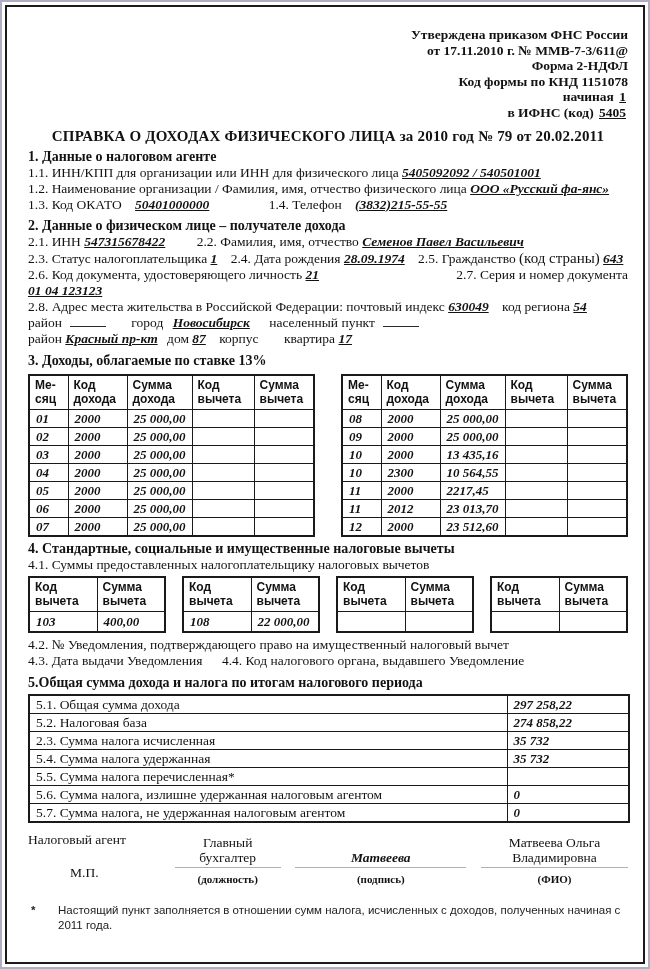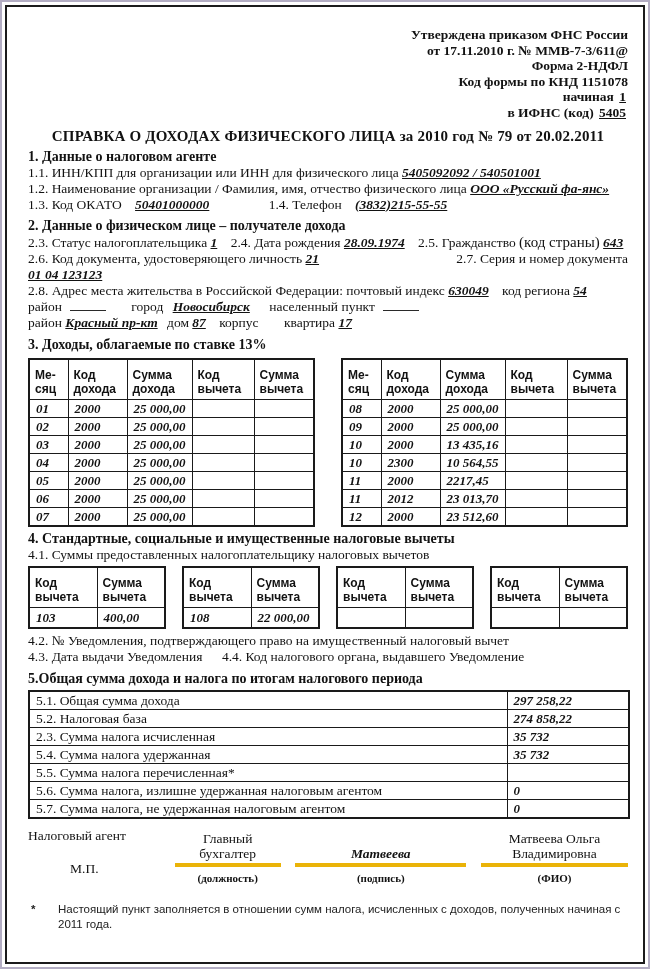--- a/index.html
+++ b/index.html
@@ -26,39 +26,39 @@
   .small { font-size:15px; }
   .between { display:flex; justify-content:space-between; }
   .blank { display:inline-block; width:36px; height:11px; border-bottom:1px solid #2a2a2a; margin-left:8px; }.ml6{margin-left:6px}.ml10{margin-left:10px}
   .ml16{margin-left:16px}.ml22{margin-left:22px}.ml28{margin-left:28px}.ml56{margin-left:56px}
   
   table { border-collapse:collapse; table-layout:fixed; background:#fff; }
   .grid { border:2px solid #1a1a1a; }
   .grid th, .grid td { border:1px solid #1a1a1a; }
   .grid th { font-family:"Liberation Sans", sans-serif; font-weight:bold; font-size:12px;
              line-height:13.5px; text-align:left; vertical-align:top;
-             padding:9px 2px 3px 5px; white-space:pre-line; }
+             padding:3px 2px 3px 5px; white-space:pre-line; }
   .grid td { height:17px; padding:0 6px; overflow:hidden; }
   .num { font-family:"Liberation Serif", serif; font-weight:bold; font-style:italic; font-size:13px; }
   .income { width:285px; }
   .ded { width:136px; }
   .ded td { height:19px; }
   .totals { width:600px; }
   .t-lbl { font-size:13.5px; }
   .t-val { font-weight:bold; font-style:italic; font-size:13px; }
   .tables-row { display:flex; justify-content:space-between; width:600px; margin-top:5px; }
   .mt3{margin-top:3px}.mt6{margin-top:6px}.mt10{margin-top:4px}
   
   .sign-row { display:flex; justify-content:space-between; width:600px; margin-top:9px; }
   .col-agent { width:132px; }
   .mp { margin:17px 0 0 42px; }
   .sig-col { display:flex; flex-direction:column; }
   .w-pos{width:106px}.w-sig{width:171px}.w-fio{width:147px}
   .sig-value { min-height:33px; display:flex; align-items:flex-end; justify-content:center;
-               text-align:center; border-bottom:4px solid #eab308; padding-bottom:2px; line-height:15px; }
+               text-align:center; border-bottom:1px solid #eab308; padding-bottom:2px; line-height:15px; }
   .sig-script { font-weight:bold; font-style:italic; }
   .sig-caption { text-align:center; font-size:11px; font-weight:bold; padding-top:3px; }
   
   .footnote { display:flex; margin-top:16px; width:604px;
               font-family:"Liberation Sans", sans-serif; font-size:11.5px; line-height:15px; color:#222; }
   .fn-marker { width:27px; font-weight:bold; padding-left:3px; }
   .fn-text { flex:1; }
 </style>
 </head>
 <body>
@@ -95,20 +95,26 @@
       </p>
       <p class="ln">
         <span>1.3. Код ОКАТО</span>
         <span class="v ml10">50401000000</span>
         <span class="ml56">1.4. Телефон</span>
         <span class="v ml10">(3832)215-55-55</span>
       </p>
 
       <div class="sec">2. Данные о физическом лице – получателе дохода</div>
       <p class="ln">
+        <span>2.1. ИНН</span>
+        <span class="v">547315678422</span>
+        <span class="ml28">2.2. Фамилия, имя, отчество</span>
+        <span class="v">Семенов Павел Васильевич</span>
+      </p>
+      <p class="ln">
         <span>2.3. Статус налогоплательщика</span>
         <span class="v">1</span>
         <span class="ml10">2.4. Дата рождения</span>
         <span class="v">28.09.1974</span>
         <span class="ml10">2.5. Гражданство</span>
         <span class="small">(код страны)</span>
         <span class="v">643</span>
       </p>
       <p class="ln between">
         <span>

